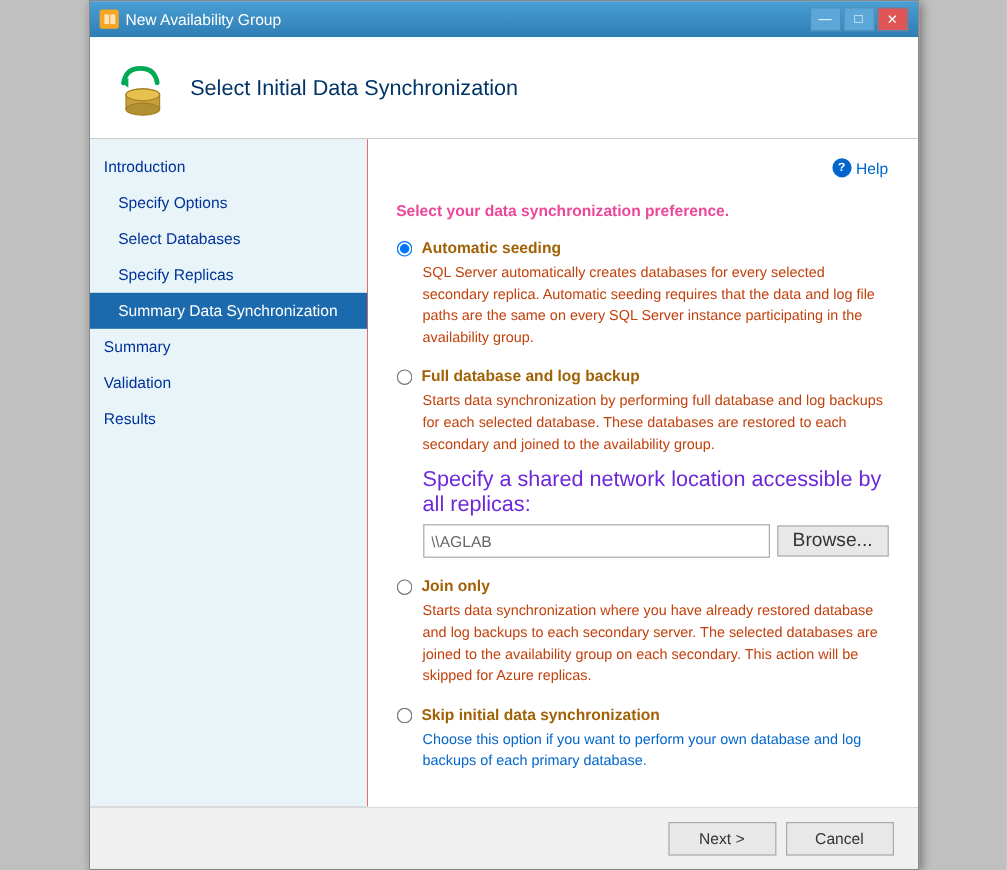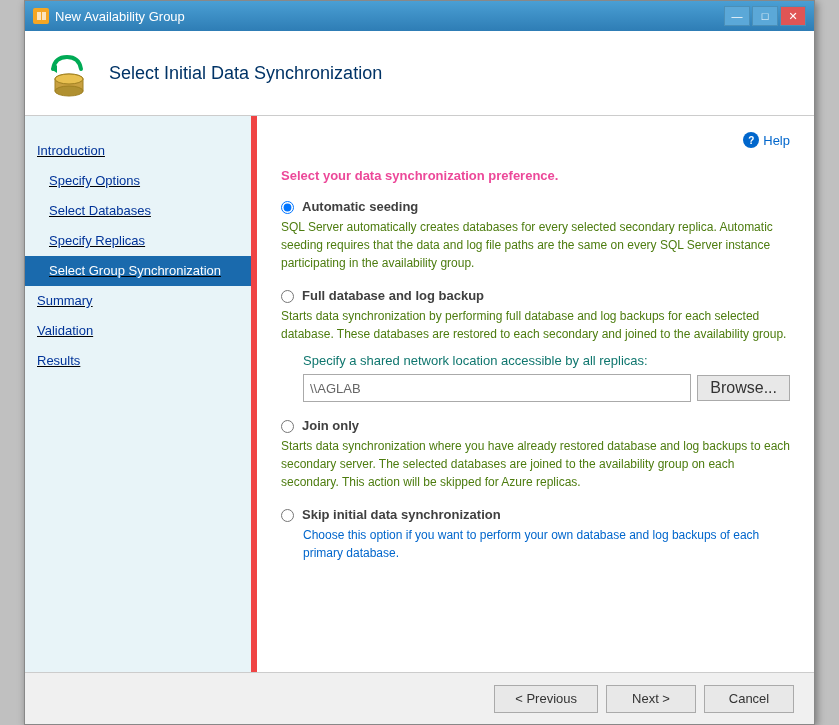--- a/index.html
+++ b/index.html
@@ -7,21 +7,21 @@
       font-family: 'Segoe UI', Tahoma, Geneva, Verdana, sans-serif;
       font-size: 13px;
       background: #c0c0c0;
       display: flex;
       align-items: center;
       justify-content: center;
       min-height: 100vh;
     }
 
     .window {
-      width: 791px;
+      width: 692px;
       height: 725px;
       background: #f0f0f0;
       border: 1px solid #888;
       display: flex;
       flex-direction: column;
       box-shadow: 2px 2px 8px rgba(0,0,0,0.4);
     }
 
     .title-bar {
       height: 30px;
@@ -106,24 +106,23 @@
 
     .main-content {
       display: flex;
       flex: 1;
       overflow: hidden;
     }
 
     .sidebar {
       width: 232px;
       background: #e8f4f8;
-      border-right: 6px solid #ef4444;
-      flex-shrink: 0;
-      padding-top: 20px;
-      text-decoration: underline;
+      border-right: 1px solid #ef4444;
+      flex-shrink: 0;
+      padding-top: 8px;
     }
 
     .sidebar-item {
       padding: 7px 12px;
       cursor: pointer;
       color: #003399;
       font-size: 13px;
       border-bottom: 1px solid transparent;
     }
 
@@ -193,34 +192,35 @@
       margin-bottom: 4px;
     }
 
     .radio-option input[type="radio"] {
       margin-top: 2px;
       flex-shrink: 0;
     }
 
     .option-label {
       font-weight: bold;
-      color: #404040;
+      color: #a16207;
       font-size: 13px;
     }
 
     .option-desc {
-      color: #4d7c0f;
+      color: #c2410c;
       font-size: 12px;
+      margin-left: 22px;
       margin-bottom: 10px;
       line-height: 1.5;
     }
 
     .network-location-label {
-      font-size: 13px;
-      color: #0f766e;
+      font-size: 18px;
+      color: #6d28d9;
       margin-left: 22px;
       margin-bottom: 6px;
     }
 
     .network-location-row {
       display: flex;
       align-items: center;
       margin-left: 22px;
       gap: 6px;
       margin-bottom: 16px;
@@ -321,21 +321,21 @@
     <h1 class="header-title">Select Initial Data Synchronization</h1>
   </div>
 
   <div class="main-content">
 
     <div class="sidebar">
       <div class="sidebar-item">Introduction</div>
       <div class="sidebar-item sub">Specify Options</div>
       <div class="sidebar-item sub">Select Databases</div>
       <div class="sidebar-item sub">Specify Replicas</div>
-      <div class="sidebar-item sub active">Select Group Synchronization</div>
+      <div class="sidebar-item sub active">Summary Data Synchronization</div>
       <div class="sidebar-item">Summary</div>
       <div class="sidebar-item">Validation</div>
       <div class="sidebar-item">Results</div>
     </div>
 
     <div class="content-area">
       <div class="content-inner">
 
         <div class="content-top-row">
           <a class="help-link">
@@ -389,18 +389,17 @@
           <div class="option-desc skip-desc">
             Choose this option if you want to perform your own database and log backups of each primary database.
           </div>
         </div>
 
       </div>
     </div>
   </div>
 
   <div class="footer">
-    <button class="footer-btn">&lt; Previous</button>
     <button class="footer-btn">Next &gt;</button>
     <button class="footer-btn">Cancel</button>
   </div>
 
 </div>
 
 </body></html>

